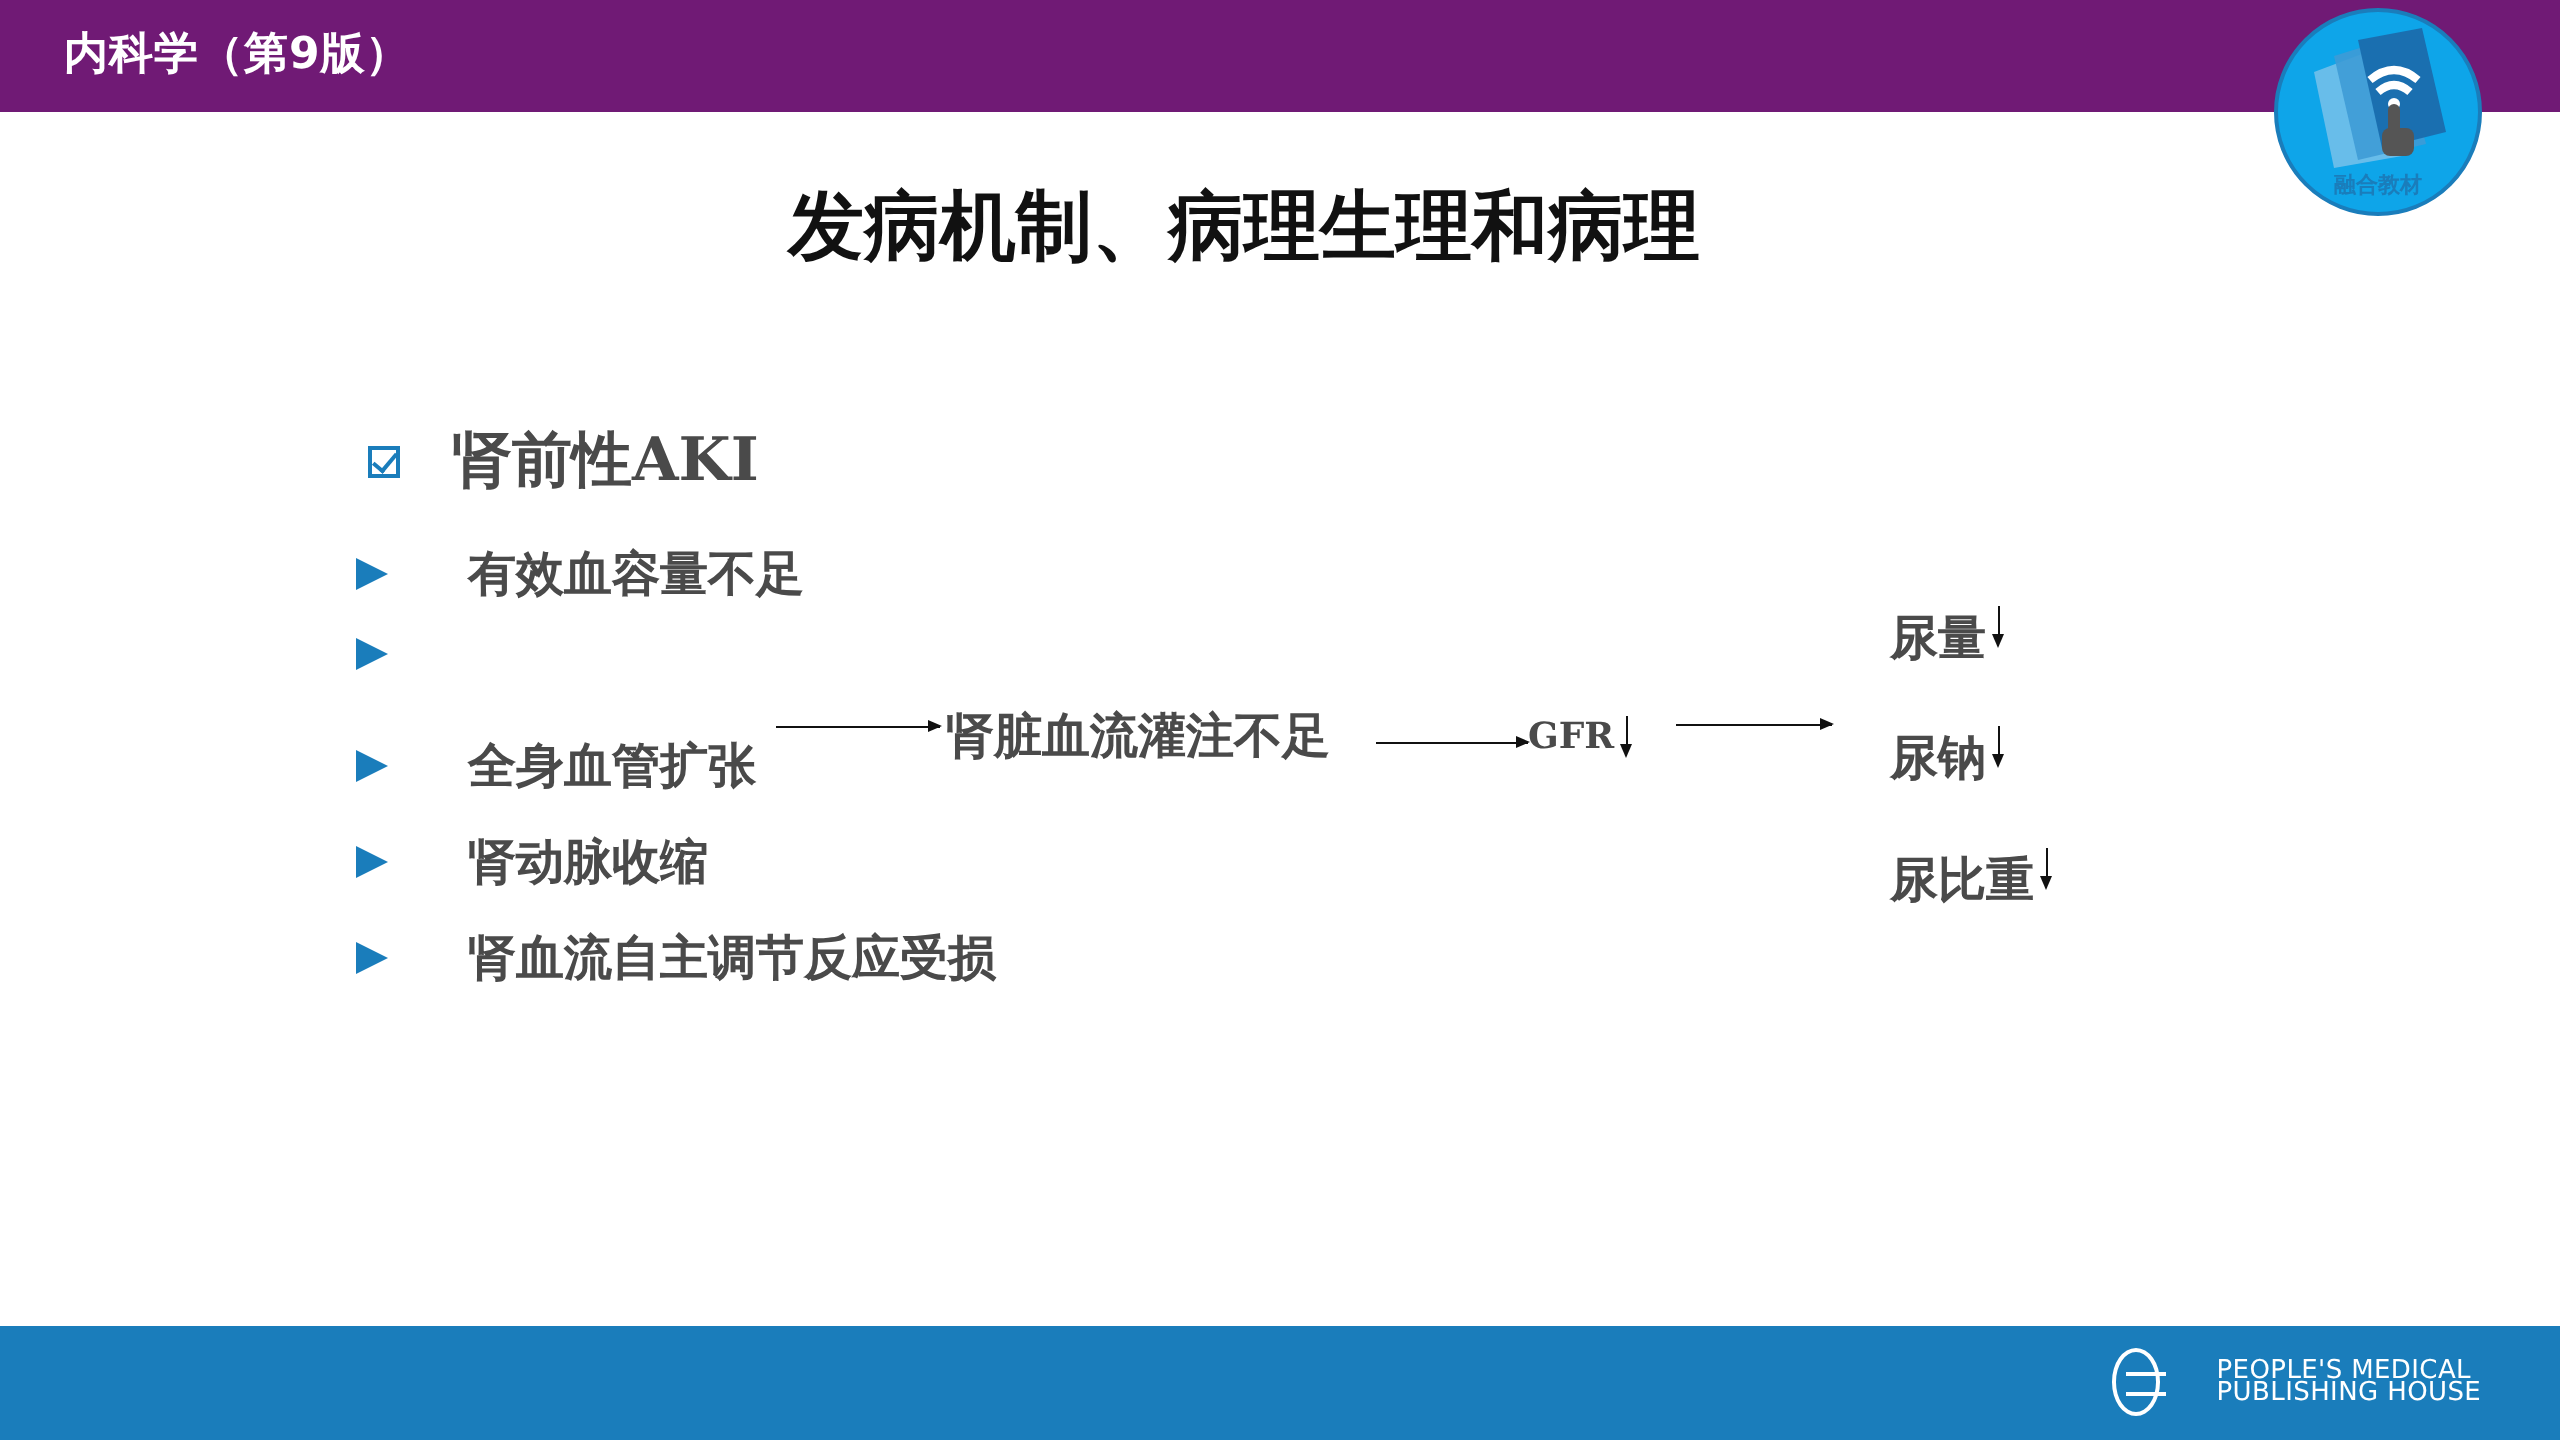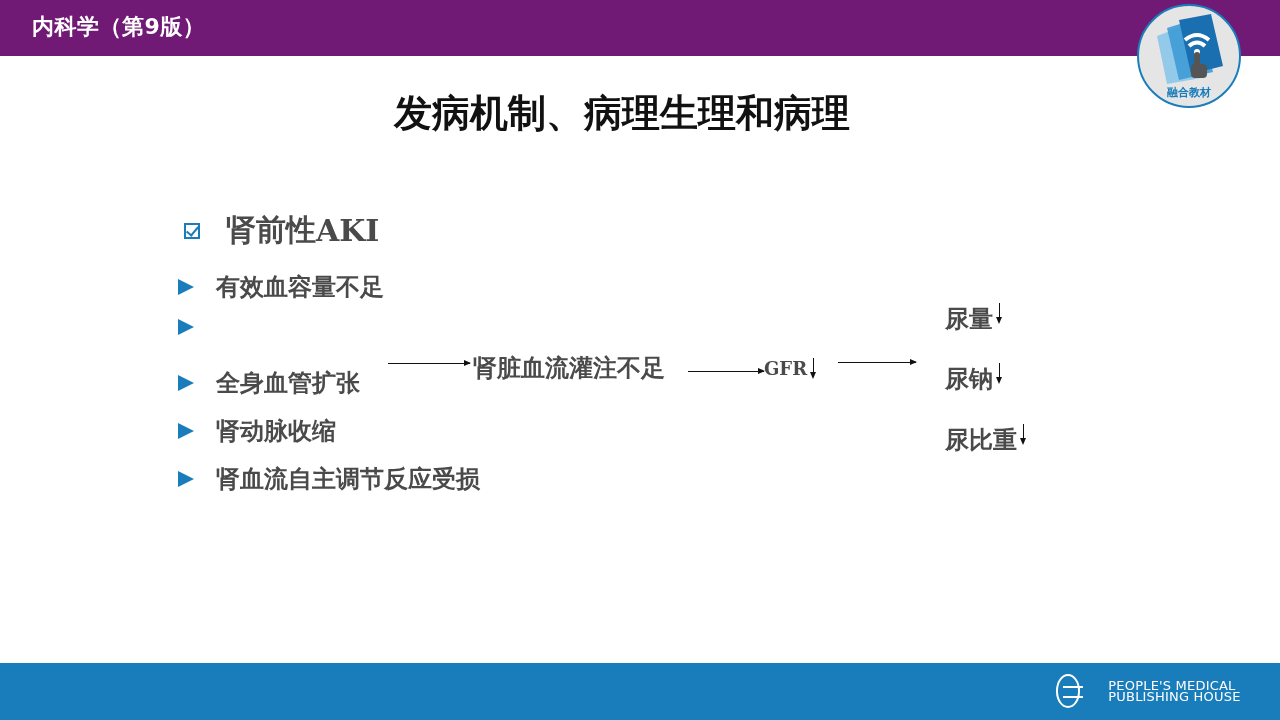--- a/index.html
+++ b/index.html
@@ -1,25 +1,25 @@
 <!DOCTYPE html>
 <html><head>
 <meta charset="utf-8">
 <style>
   html,body{margin:0;padding:0;}
   body{width:1280px;height:720px;position:relative;overflow:hidden;background:#ffffff;font-family:"DejaVu Sans","Liberation Sans",sans-serif;}
   .topbar{position:absolute;left:0;top:0;width:1280px;height:56px;background:#701a75;}
   .topbar .course{position:absolute;left:32px;top:12px;color:#fff;font-size:22px;font-weight:bold;letter-spacing:0.5px;}
-  .badge{position:absolute;left:1137px;top:4px;width:104px;height:104px;border-radius:50%;background:#e5e5e5;border:2px solid #1a7dbb;box-sizing:border-box;overflow:hidden;}
+  .badge{position:absolute;left:1137px;top:4px;width:104px;height:104px;border-radius:50%;background:#0ea5e9;border:2px solid #1a7dbb;box-sizing:border-box;overflow:hidden;}
   .title{position:absolute;left:0;width:1244px;top:88px;text-align:center;font-size:38px;font-weight:bold;color:#111;}
   .heading{position:absolute;left:144px;top:210px;font-size:30px;font-weight:bold;color:#4a4a4a;display:flex;align-items:center;padding-left:40px;}
   .heading .chk{width:16px;height:16px;border:2px solid #1a7dbb;box-sizing:border-box;position:relative;margin-right:26px;}
   .heading .chk::after{content:"";position:absolute;left:3px;top:-1px;width:5px;height:10px;border:solid #1a7dbb;border-width:0 2px 2px 0;transform:rotate(40deg);}
   .heading .aki{font-family:"DejaVu Serif","Liberation Serif",serif;}
-  .item{position:absolute;left:178px;display:flex;align-items:center;font-size:24px;font-weight:bold;color:#4a4a4a;}
+  .item{position:absolute;left:178px;display:flex;align-items:center;font-size:24px;font-weight:bold;color:#4a4a4a;gap:18px;}
   .item .arrowhead{width:0;height:0;border-top:8px solid transparent;border-bottom:8px solid transparent;border-left:16px solid #1a7dbb;margin-right:22px;}
   .line{position:absolute;height:1px;background:#111;}
   .line::after{content:"";position:absolute;right:-1px;top:-3px;border-top:3.5px solid transparent;border-bottom:3.5px solid transparent;border-left:7px solid #111;}
   .node{position:absolute;font-size:24px;font-weight:bold;color:#4a4a4a;}
   .gfr{position:absolute;left:764px;top:358px;font-size:18px;font-weight:bold;color:#4a4a4a;font-family:"DejaVu Serif","Liberation Serif",serif;}
   .down{display:inline-block;position:relative;width:8px;height:24px;vertical-align:top;margin-left:3px;}
   .down::before{content:"";position:absolute;left:3px;top:0;width:1px;height:16px;background:#111;}
   .down::after{content:"";position:absolute;left:0;top:14px;border-left:3.5px solid transparent;border-right:3.5px solid transparent;border-top:7px solid #111;}
   .result{position:absolute;left:945px;font-size:24px;font-weight:bold;color:#4a4a4a;}
   .footer{position:absolute;left:0;top:663px;width:1280px;height:57px;background:#1a7dbb;}

